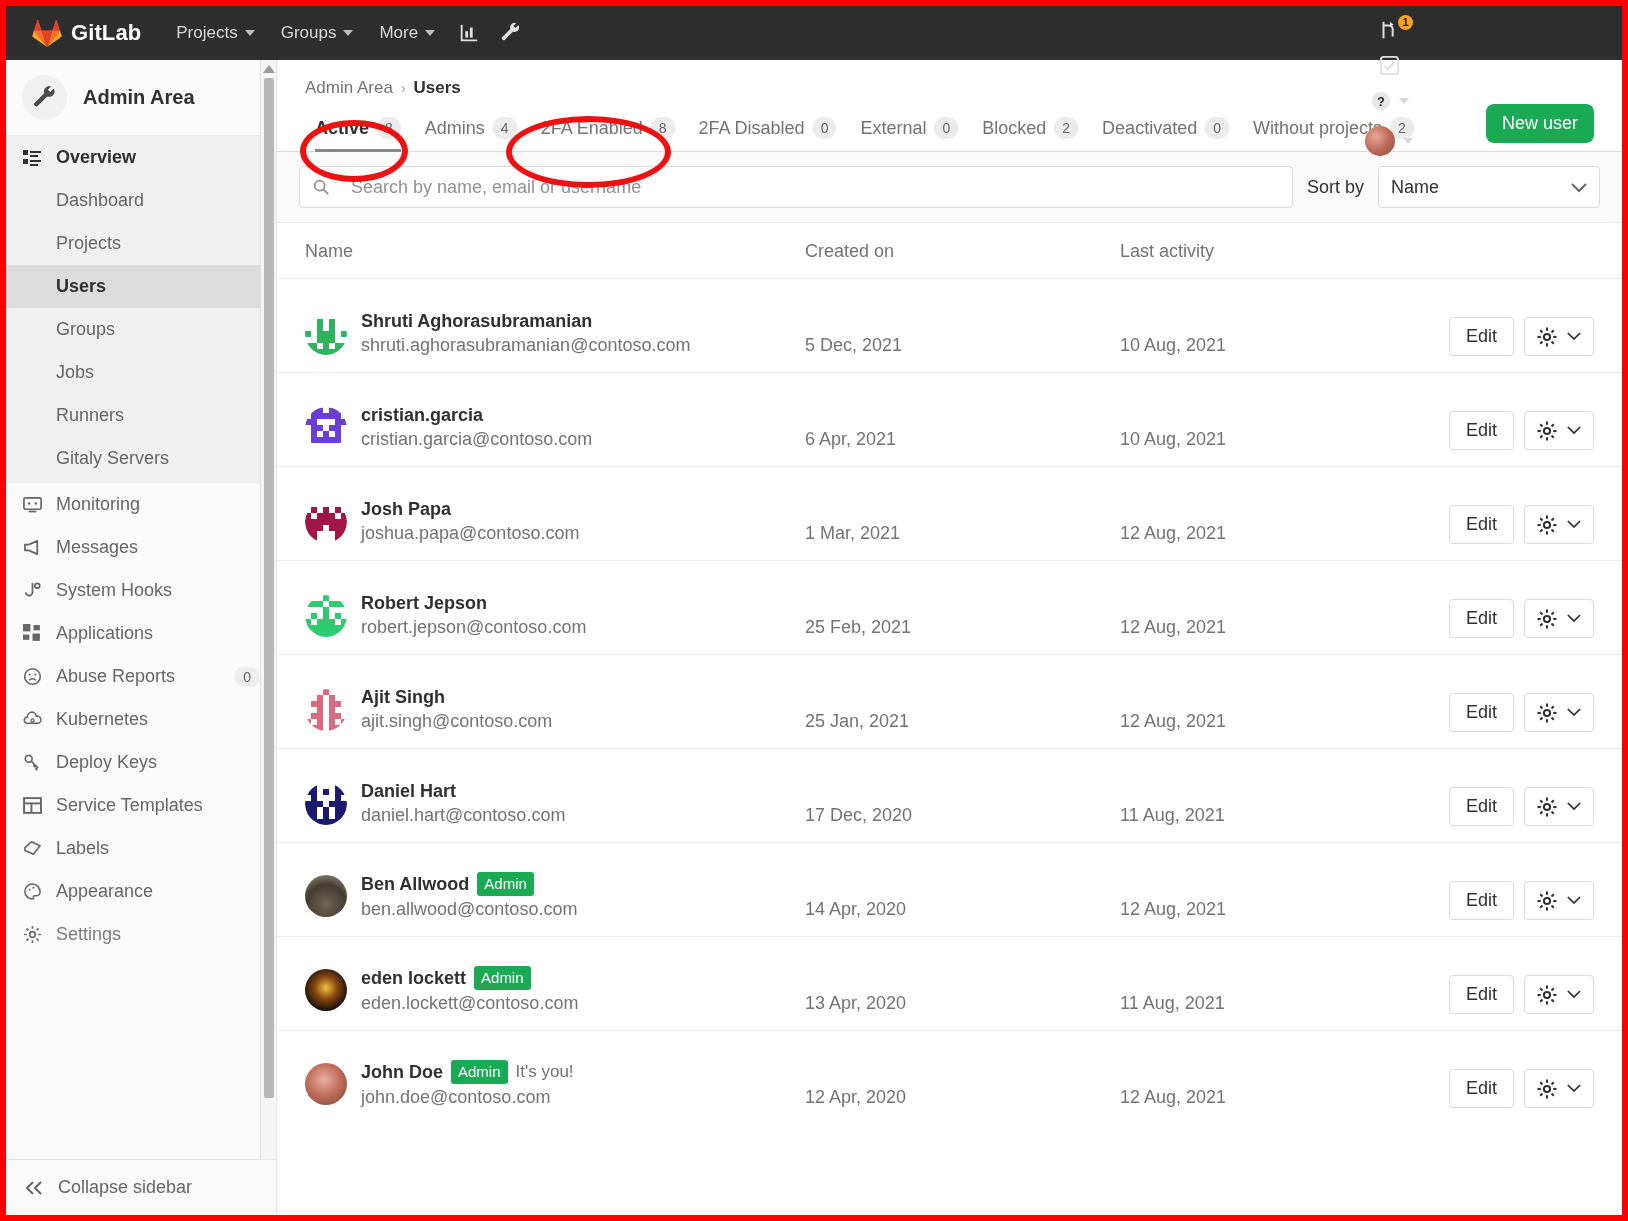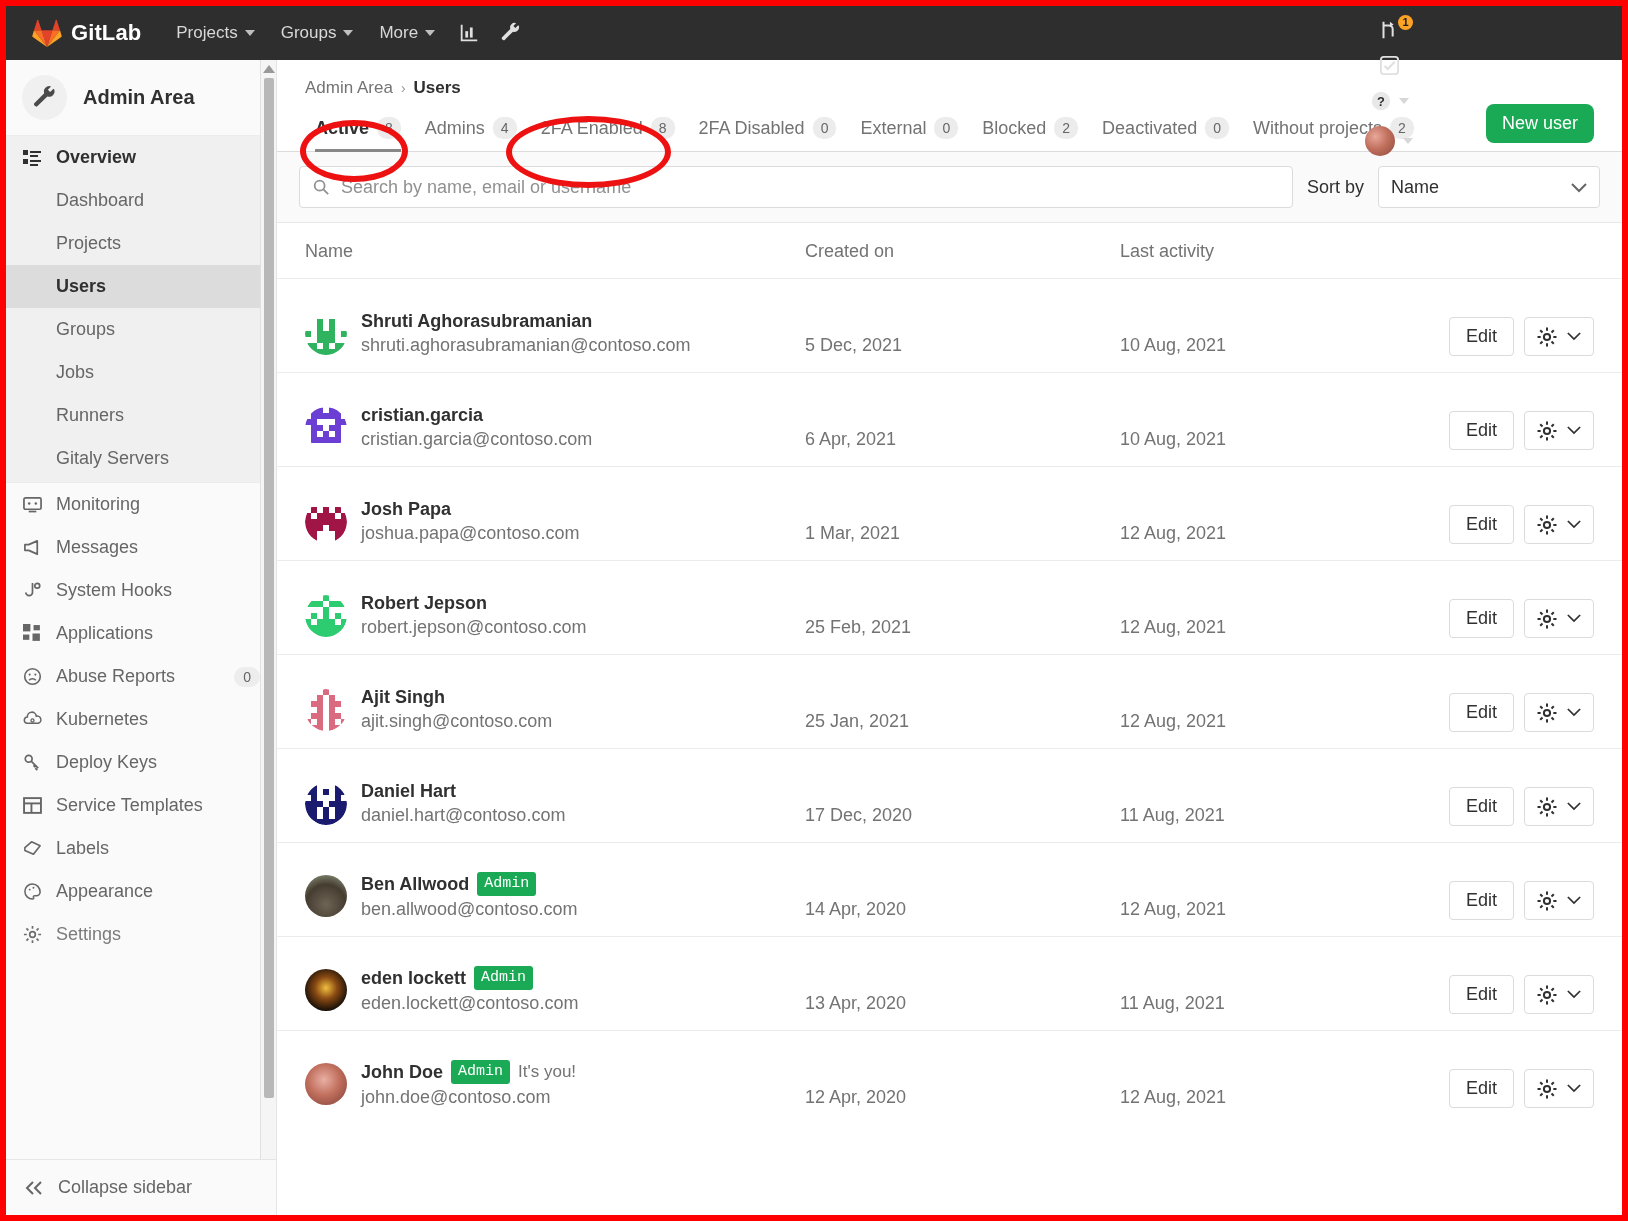--- a/index.html
+++ b/index.html
@@ -141,21 +141,21 @@
     border: none; border-radius: 8px; font-size: 18px; padding: 9px 16px;
     cursor: pointer; font-family: inherit;
   }
 
   .filterbar {
     background: #fafafa; border-bottom: 1px solid #e8e8e8;
     padding: 14px 22px; display: flex; align-items: center; gap: 14px;
   }
   .search-box {
     flex: 1; height: 42px; border: 1px solid #dbdbdb; border-radius: 4px;
-    background: #fff; display: flex; align-items: center; padding: 0 12px; gap: 11px;
+    background: #fff; display: flex; align-items: center; padding: 0 12px; gap: 21px;
   }
   .search-box input {
     flex: 1; border: none; outline: none; font-size: 18px; color: #303030;
     font-family: inherit; background: transparent;
   }
   .search-box input::placeholder { color: #919191; }
   .sortby-label { font-size: 18px; font-weight: 400; color: #303030; }
   .sort-select {
     width: 222px; height: 42px; border: 1px solid #dbdbdb; border-radius: 4px;
     background: #fff; display: flex; align-items: center; padding: 0 12px;
@@ -175,21 +175,21 @@
   .user-row {
     display: flex; align-items: flex-end; padding: 16px 28px;
     border-top: 1px solid #ececec; min-height: 94px;
   }
   .user-cell { display: flex; align-items: center; gap: 14px; }
   .u-avatar { width: 42px; height: 42px; border-radius: 50%; flex: 0 0 42px; }
   .u-name { font-size: 18px; font-weight: 700; color: #303030; display: flex; align-items: center; gap: 8px; flex-wrap: wrap;}
   .u-mail { font-size: 18px; color: #737373; margin-top: 3px; }
   .admin-badge {
     background: #1aaa55; color: #fff; font-size: 15px; font-weight: 400;
-    padding: 1px 7px; border-radius: 3px; line-height: 22px; font-family: Liberation Mono, monospace;
+    padding: 1px 7px; border-radius: 3px; line-height: 22px;
   }
   .itsyou { font-size: 17px; font-weight: 400; color: #737373; }
   .date-cell { font-size: 18px; color: #737373; }
   .actions { flex: 1; display: flex; justify-content: flex-end; gap: 10px; }
   .btn-edit {
     border: 1px solid #dbdbdb; background: #fff; border-radius: 4px;
     font-size: 18px; color: #303030; padding: 8px 16px; cursor: pointer; font-family: inherit;
   }
   .btn-gear {
     border: 1px solid #dbdbdb; background: #fff; border-radius: 4px;

